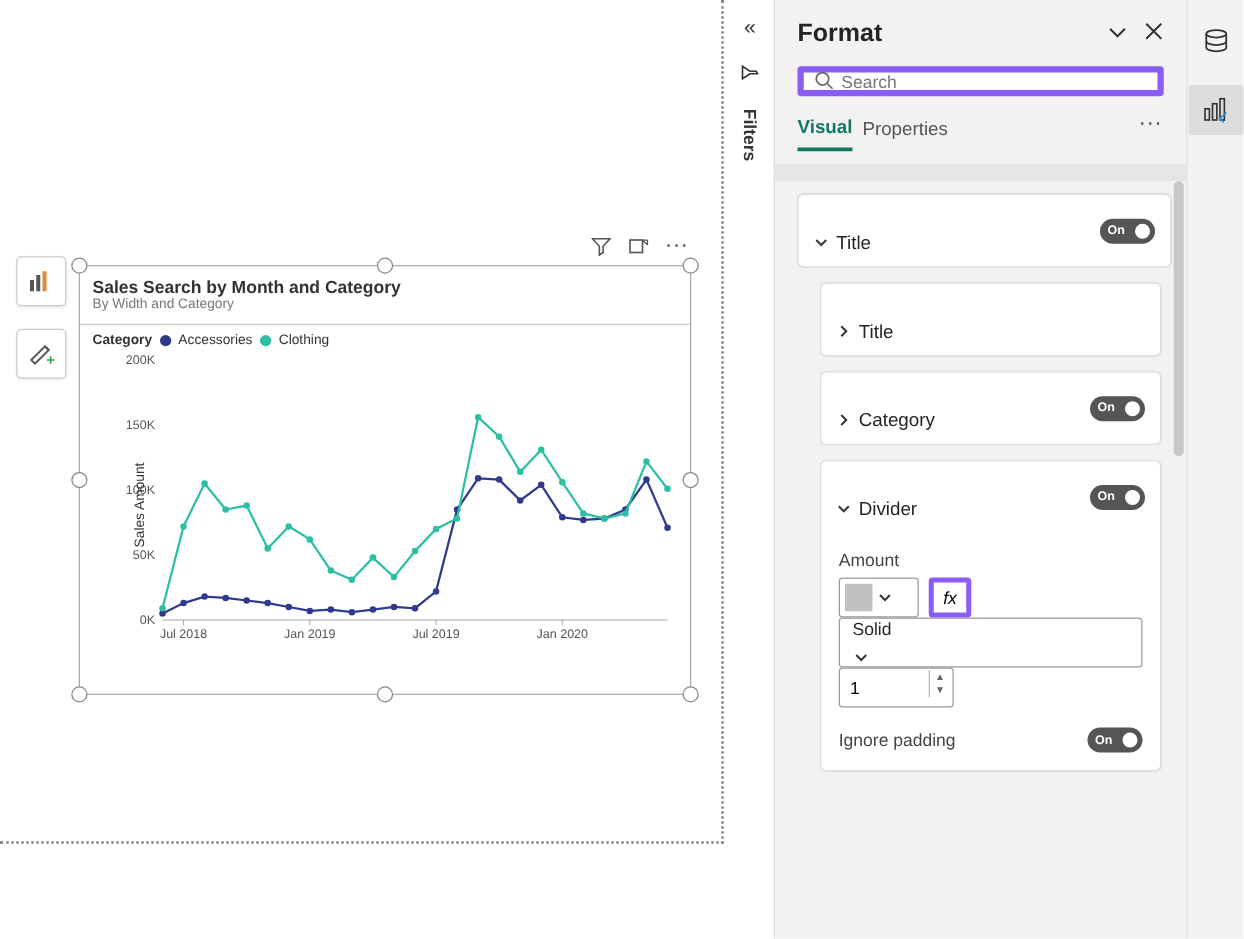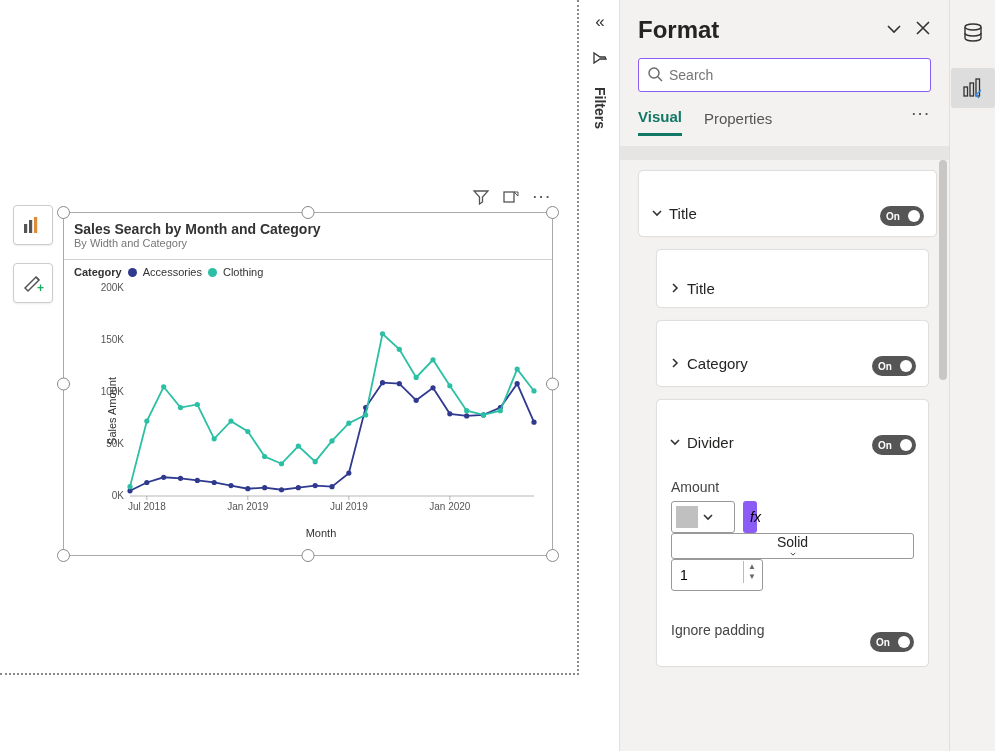--- a/index.html
+++ b/index.html
@@ -19,48 +19,48 @@
   .legend-row { display: flex; align-items: center; gap: 6px; padding: 0 10px 4px; font-size: 11px; color: #333; }
   .legend-label-bold { font-weight: 600; }
   .swatch { width: 9px; height: 9px; border-radius: 50%; display: inline-block; }
   .chart-wrap { position: relative; margin-left: 26px; }
   .y-axis-title { position: absolute; left: -12px; top: 50%; transform: translateY(-50%) rotate(-90deg); font-size: 11px; color: #333; transform-origin: center; }
   .x-axis-title { text-align: center; font-size: 11px; color: #333; padding-top: 2px; }
   .filters-strip { position: absolute; left: 581px; top: 0; width: 38px; height: 751px; display: flex; flex-direction: column; align-items: center; padding-top: 12px; gap: 18px; background: #fff; }
   .vertical-text { writing-mode: vertical-rl; font-size: 14px; color: #333; font-weight: 600; }
   .format-panel { position: absolute; left: 619px; top: 0; width: 330px; height: 751px; background: #f3f2f1; border-left: 1px solid #e1dfdd; }
   .fp-hdr { display: flex; align-items: center; justify-content: space-between; padding: 16px 18px 6px 18px; }
-  .fp-title { font-size: 24px; font-weight: 600; }
+  .fp-title { font-size: 20px; font-weight: 600; }
   .fp-hdr-icons { display: flex; gap: 12px; color: #333; }
-  .search-box { margin: 8px 18px 0; height: 34px; border: 1px solid #8b5cf6; background: #fff; border-radius: 3px; display: flex; align-items: center; padding: 0 8px; gap: 6px; }
+  .search-box { margin: 8px 18px 0; height: 24px; border: 5px solid #8b5cf6; background: #fff; border-radius: 3px; display: flex; align-items: center; padding: 0 8px; gap: 6px; }
   .search-box input { border: none; outline: none; flex: 1; font-size: 14px; color: #555; background: transparent; }
-  .tabs-row { display: flex; align-items: center; gap: 22px; padding: 16px 18px 0; position: relative; }
+  .tabs-row { display: flex; align-items: center; gap: 8px; padding: 16px 18px 0; position: relative; }
   .tab { font-size: 15px; color: #555; padding-bottom: 8px; cursor: pointer; }
   .tab.active { color: #117865; font-weight: 600; border-bottom: 3px solid #117865; }
   .dots { position: absolute; right: 18px; top: 14px; color: #555; letter-spacing: 2px; font-weight: bold; cursor: pointer; }
   .section-bar { height: 14px; background: #e7e5e3; margin-top: 10px; }
   .scroll-area { padding: 10px 12px 0 18px; position: relative; }
   .thin-scroll { position: absolute; right: 2px; top: 0; width: 8px; height: 220px; background: #c9c7c5; border-radius: 4px; }
   .card { background: #fff; border: 1px solid #e1dfdd; border-radius: 5px; margin: 0 0 12px 0; box-shadow: 0 0 1px rgba(0,0,0,0.08); }
   .card-nested { margin: 0 8px 12px 18px; }
   .card-head { display: flex; align-items: center; justify-content: space-between; padding: 10px 12px; cursor: pointer; }
   .card-head-left { display: flex; align-items: center; gap: 6px; margin-top: 20px; }
   .card-label { font-size: 15px; font-weight: 400; }
   .chev { font-size: 14px; color: #333; }
   .toggle-pill { width: 44px; height: 20px; border-radius: 10px; background: #555; position: relative; display: flex; align-items: center; }
-  .toggle-pill.on { background: #555; margin-top: 25px; }
+  .toggle-pill.on { background: #555; }
   .toggle-text { color: #fff; font-size: 10px; padding-left: 6px; font-weight: 600; }
   .toggle-knob { width: 12px; height: 12px; background: #fff; border-radius: 50%; position: absolute; right: 4px; }
   .card-body { padding: 4px 14px 14px; }
   .field-label { font-size: 14px; color: #444; margin: 10px 0 6px; }
   .row-inline { display: flex; gap: 8px; }
   .color-picker { width: 64px; height: 32px; border: 1px solid #999; border-radius: 3px; display: flex; align-items: center; padding: 0 4px; gap: 4px; background: #fff; }
   .color-sw { width: 22px; height: 22px; background: #c0c0c0; }
-  .fx-btn { width: 14px; height: 32px; border: 7px solid #8b5cf6; border-radius: 3px; background: #fff; font-style: italic; font-size: 14px; cursor: pointer; }
-  .style-select { width: 100%; height: 26px; border: 1px solid #999; border-radius: 3px; background: #fff; padding: 0 10px; display: flex; align-items: center; justify-content: space-between; font-size: 14px; cursor: pointer; flex-direction: column; }
+  .fx-btn { width: 34px; height: 32px; border: 4px solid #8b5cf6; border-radius: 3px; background: #fff; font-style: italic; font-size: 14px; cursor: pointer; }
+  .style-select { width: 100%; height: 40px; border: 1px solid #999; border-radius: 3px; background: #fff; padding: 0 10px; display: flex; align-items: flex-start; justify-content: space-between; font-size: 14px; cursor: pointer; flex-direction: column; }
   .width-spin { width: 92px; height: 32px; border: 1px solid #999; border-radius: 3px; background: #fff; display: flex; align-items: center; position: relative; }
   .width-spin input { border: none; outline: none; width: 66px; padding: 0 8px; font-size: 14px; background: transparent; }
   .spin-arrows { position: absolute; right: 2px; top: 1px; display: flex; flex-direction: column; font-size: 8px; line-height: 1; color: #666; cursor: pointer; border-left: 1px solid #bbb; padding: 2px 4px; gap: 2px; }
   .right-rail { position: absolute; right: 0; top: 0; width: 46px; height: 751px; background: #f3f2f1; border-left: 1px solid #e1dfdd; display: flex; flex-direction: column; align-items: center; padding-top: 18px; gap: 20px; }
   .rail-btn { width: 30px; height: 30px; display: flex; align-items: center; justify-content: center; cursor: pointer; }
   .rail-btn.active { background: #ddd; border-radius: 3px; width: 44px; height: 40px; }
   svg text { font-family: "Segoe UI", Arial, sans-serif; }
 </style>
 </head>
 <body>
@@ -180,21 +180,20 @@
           <circle cx="309.3333333333333" cy="67.36000000000001" r="2.6" fill="#2bbfa3"></circle>
           <circle cx="326.1666666666667" cy="95.44000000000001" r="2.6" fill="#2bbfa3"></circle>
           <circle cx="343" cy="77.75999999999999" r="2.6" fill="#2bbfa3"></circle>
           <circle cx="359.8333333333333" cy="103.75999999999999" r="2.6" fill="#2bbfa3"></circle>
           <circle cx="376.6666666666667" cy="128.72000000000003" r="2.6" fill="#2bbfa3"></circle>
           <circle cx="393.5" cy="132.88" r="2.6" fill="#2bbfa3"></circle>
           <circle cx="410.3333333333333" cy="128.72000000000003" r="2.6" fill="#2bbfa3"></circle>
           <circle cx="427.1666666666667" cy="87.12" r="2.6" fill="#2bbfa3"></circle>
           <circle cx="444" cy="108.96" r="2.6" fill="#2bbfa3"></circle>
         </svg>
-      <div class="x-axis-title">Month</div>
     </div>
   </div>
 </div>
 
 <div class="filters-strip">
   <span style="font-size:17px;color:#333">«</span>
   <span><svg width="16" height="16" viewBox="0 0 16 16">
         <path d="M3 2 L13 2 L9 8 L9 13 L7 14 L7 8 Z" fill="none" stroke="#333" stroke-width="1.3" transform="rotate(-90 8 8)"></path>
       </svg></span>
   <span class="vertical-text">Filters</span>

